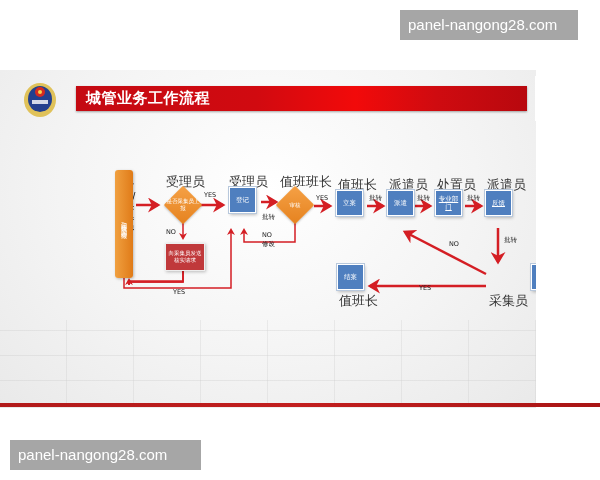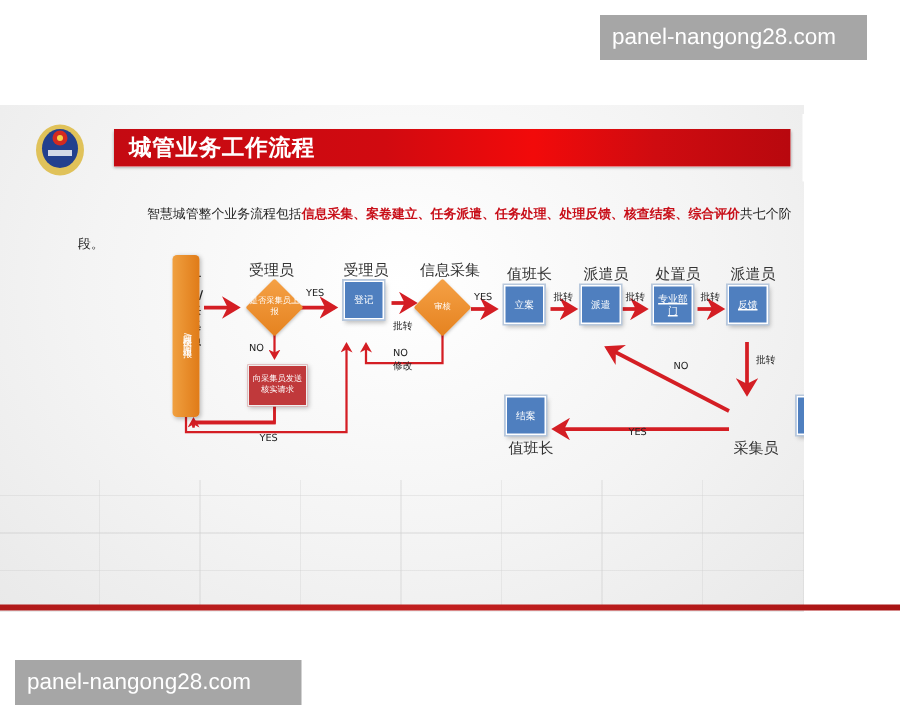--- a/index.html
+++ b/index.html
@@ -53,21 +53,21 @@
     text-indent: 46px;
   }
   .intro .hl { color: #c8101a; font-weight: bold; }
   .outro {
     position: absolute; left: 96px; top: 238px; font-size: 8.4px; color: #222;
   }
   .srcmark {
     position: absolute; left: 464px; top: 314px; font-size: 11px; color: #8a8a8a; letter-spacing: 0.5px;
   }
   .role {
-    position: absolute; font-size: 10px; color: #333; white-space: nowrap; text-align: left; font-family: Liberation Serif, serif;
+    position: absolute; font-size: 13px; color: #333; white-space: nowrap; text-align: left; font-family: Liberation Serif, serif;
   }
   .box {
     position: absolute; background: #4f7fbf; border: 1px solid #ffffff;
     box-shadow: 0 0 0 1px #b8c8dc, 1px 2px 3px rgba(0,0,0,0.25);
     color: #fff; font-size: 6.5px; display: flex; align-items: center; justify-content: center;
     text-align: center; line-height: 8px;
   }
   .diamond {
     position: absolute; width: 38px; height: 38px;
   }
@@ -120,21 +120,20 @@
     <circle cx="18" cy="12" r="2" fill="#f5d34a"></circle>
     <rect x="10" y="20" width="16" height="4" fill="#ffffff" opacity="0.8"></rect>
     <path d="M8 30 Q18 36 28 30" stroke="#e0c25a" stroke-width="2" fill="none"></path>
   </svg>
 
   <div class="banner">
     <div class="banner-title">城管业务工作流程</div>
   </div>
   <div class="white-square"></div>
 
-  <div class="intro"><span>智慧城管整个业务流程包括</span><span class="hl">信息采集、案卷建立、任务派遣、任务处理、处理反馈、核查结案、综合评价</span><span>共七个阶段。</span></div>
 
   <svg class="arrows" viewBox="0 0 600 338">
     <defs>
       <marker id="ah" markerWidth="6" markerHeight="6" refX="4" refY="3" orient="auto" markerUnits="strokeWidth">
         <path d="M0,0 L5,3 L0,6 L1.5,3 Z" fill="#d41e24"></path>
       </marker>
       <marker id="ahs" markerWidth="8" markerHeight="8" refX="5" refY="4" orient="auto" markerUnits="userSpaceOnUse">
         <path d="M0,0 L7,4 L0,8 L2,4 Z" fill="#d41e24"></path>
       </marker>
     </defs>
@@ -189,21 +188,21 @@
   <div class="lbl" style="left:166px;top:158px;">NO</div>
   <div class="redbox">向采集员发送核实请求</div>
   <div class="lbl" style="left:173px;top:218px;">YES</div>
 
   <div class="role" style="left:229px;top:103px;">受理员</div>
   <div class="box" style="left:229px;top:117px;width:25px;height:24px;">登记</div>
   <div class="lbl" style="left:262px;top:143px;">批转</div>
   <div class="lbl" style="left:262px;top:161px;">NO</div>
   <div class="lbl" style="left:262px;top:170px;">修改</div>
 
-  <div class="role" style="left:280px;top:103px;">信息采集</div>
+  <div class="role" style="left:280px;top:103px;">值班班长</div>
   <div class="diamond" style="left:276px;top:116px;">
     <div class="shape"></div>
     <div class="txt">审核</div>
   </div>
   <div class="lbl" style="left:316px;top:124px;">YES</div>
 
   <div class="role" style="left:338px;top:106px;">值班长</div>
   <div class="box" style="left:336px;top:120px;width:25px;height:24px;">立案</div>
   <div class="lbl" style="left:369px;top:124px;">批转</div>
 

